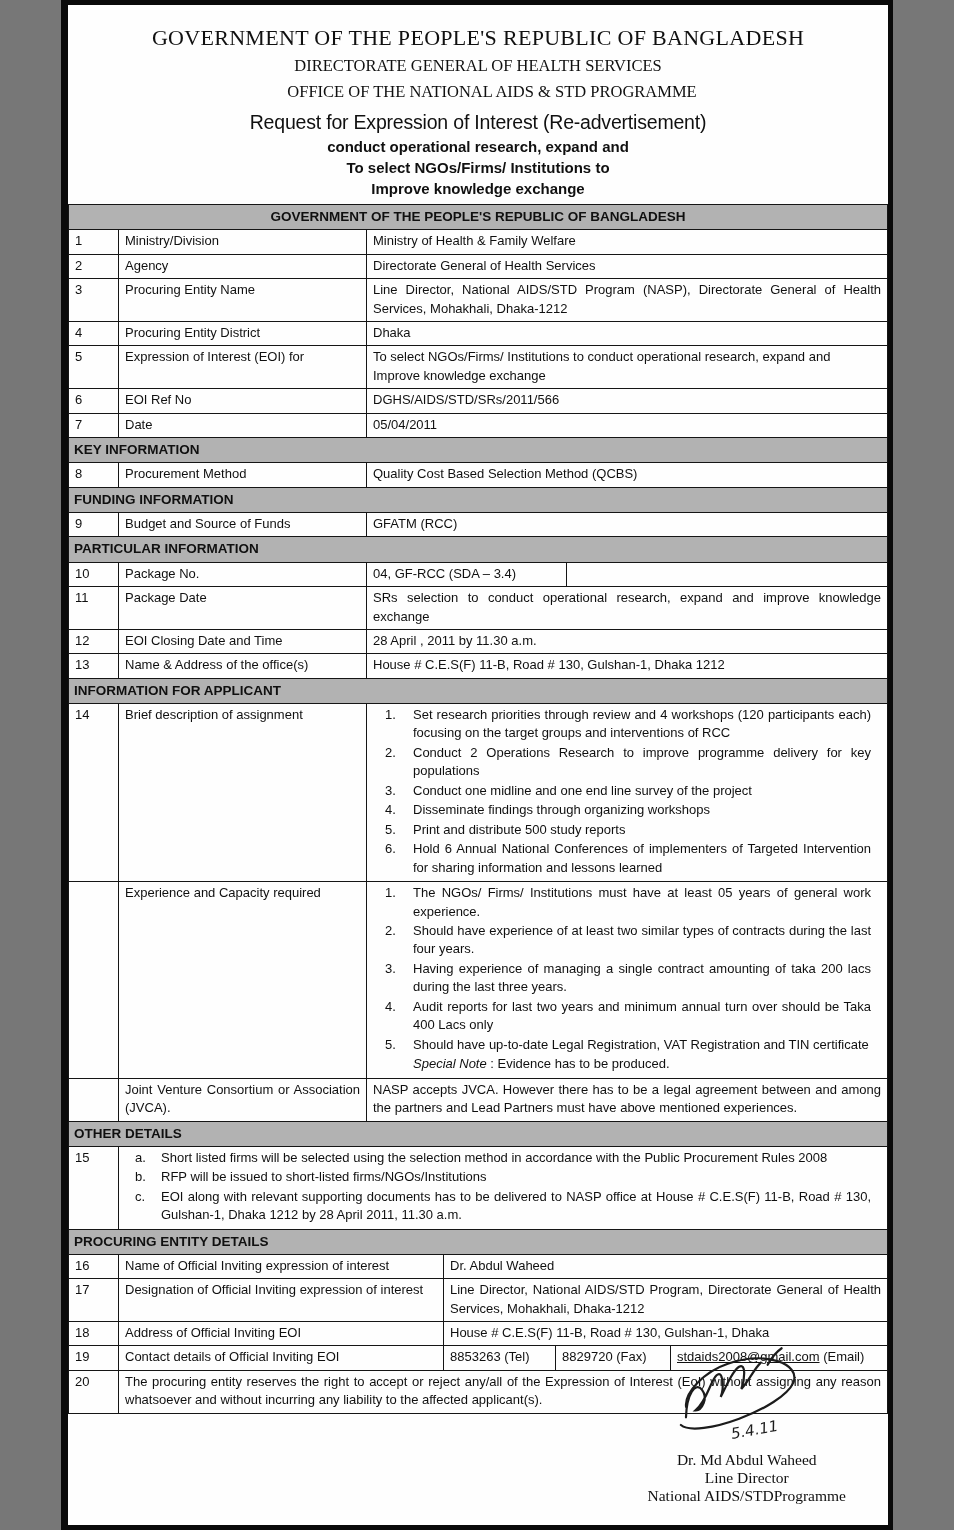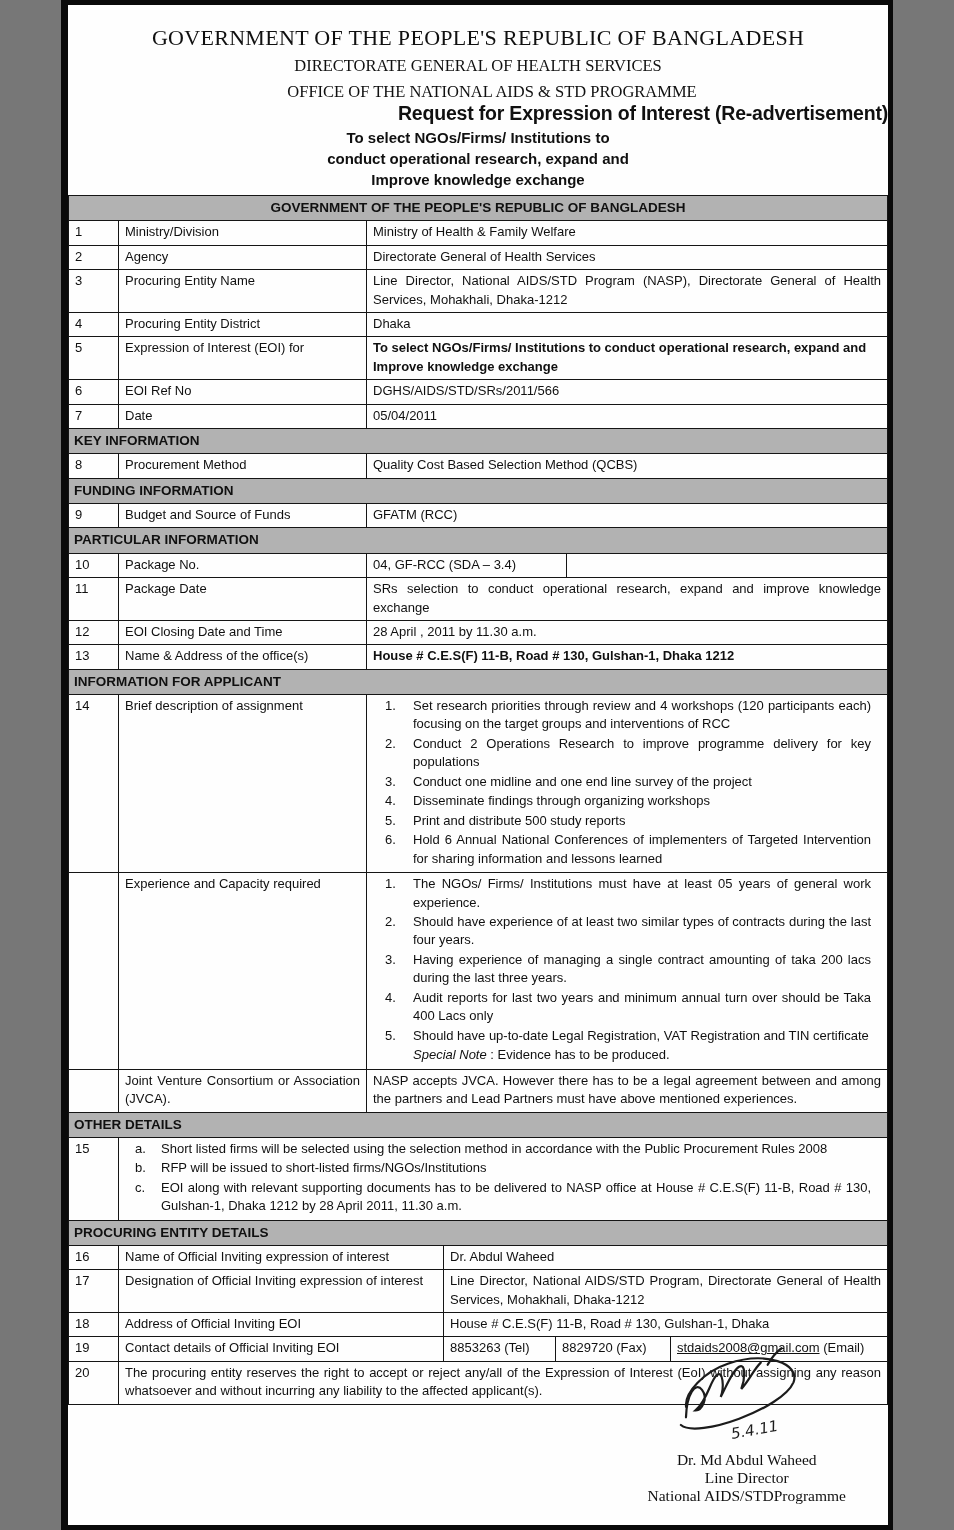--- a/index.html
+++ b/index.html
@@ -13,34 +13,34 @@
     border-left:7px solid #0a0a0a;
     color:#101010;
     font-family:"Liberation Sans", sans-serif;
     overflow:hidden;
   }
   
   .hdr { text-align:center; padding-top:20px; padding-bottom:8px; }
   .hdr-govt   { font-family:"Liberation Serif", serif; font-size:22px; letter-spacing:.3px; }
   .hdr-dir    { font-family:"Liberation Serif", serif; font-size:16.5px; margin-top:5px; }
   .hdr-office { font-family:"Liberation Serif", serif; font-size:16.5px; margin-top:6px;margin-left:28px; }
-  .hdr-title  { font-size:19.5px; font-weight:bold; letter-spacing:-.2px;text-align:right; }
+  .hdr-title  { font-size:19.5px; font-weight:normal; margin-top:9px; letter-spacing:-.2px; }
   .hdr-sub    { font-size:15px; font-weight:bold; margin-top:4px; }
   
   table.doc { width:100%; border-collapse:collapse; table-layout:fixed; margin-top:-1px; }
   table.doc td {
     border:1px solid #151515;
     font-size:13px; line-height:1.42;
     padding:2px 6px 3px;
     vertical-align:top;
     word-wrap:break-word;
   }
   td.no  { padding-left:16px; }
   td.val { text-align:justify; }
-  .bold  { font-weight:bold; }
+  .bold  { font-weight:normal; }
   tr.band td { background:#b2b2b2; font-weight:bold; font-size:13.5px; padding:2px 5px 3px; }
   td.band-center { text-align:center; }
   td.list-cell { padding:2px 0 3px; }
   ol.nlist { list-style:none; counter-reset:li; }
   ol.nlist > li { counter-increment:li; position:relative; padding:0 10px 1px 40px; text-align:justify; }
   ol.nlist > li::before { content:counter(li) "."; position:absolute; left:12px; }
   ol.alist { list-style:none; counter-reset:ali; }
   ol.alist > li { counter-increment:ali; position:relative; padding:0 10px 1px 36px; text-align:justify; }
   ol.alist > li::before { content:counter(ali, lower-alpha) "."; position:absolute; left:10px; }
   .special-note { padding:0 10px 1px 40px; }
@@ -62,22 +62,22 @@
 </head>
 <body>
 
 <div class="page">
 
   <div class="hdr">
     <div class="hdr-govt">GOVERNMENT OF THE PEOPLE'S REPUBLIC OF BANGLADESH</div>
     <div class="hdr-dir">DIRECTORATE GENERAL OF HEALTH SERVICES</div>
     <div class="hdr-office">OFFICE OF THE NATIONAL AIDS &amp; STD PROGRAMME</div>
     <div class="hdr-title">Request for Expression of Interest (Re-advertisement)</div>
+    <div class="hdr-sub">conduct operational research, expand and</div>
     <div class="hdr-sub">To select NGOs/Firms/ Institutions to</div>
-    <div class="hdr-sub">conduct operational research, expand and</div>
     <div class="hdr-sub">Improve knowledge exchange</div>
   </div>
 
   <table class="doc">
     <colgroup>
         <col style="width:50px">
         <col style="width:248px">
         <col style="width:200px">
         <col>
       </colgroup>

